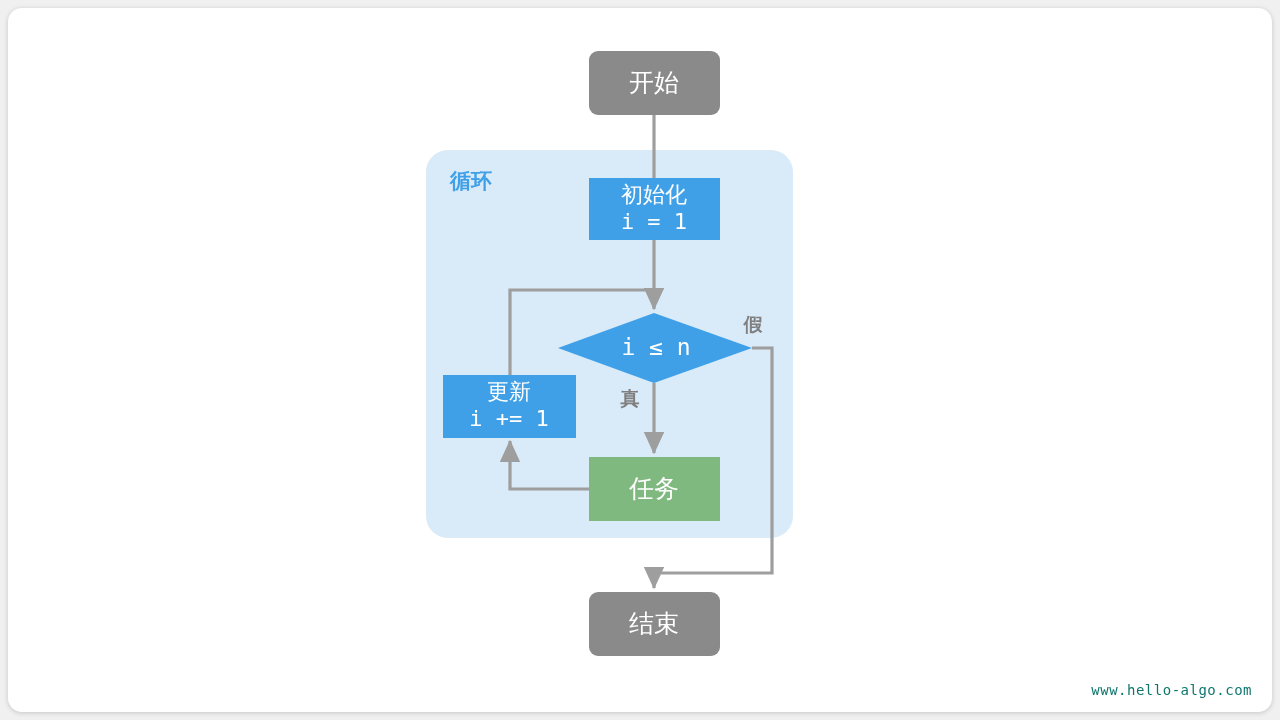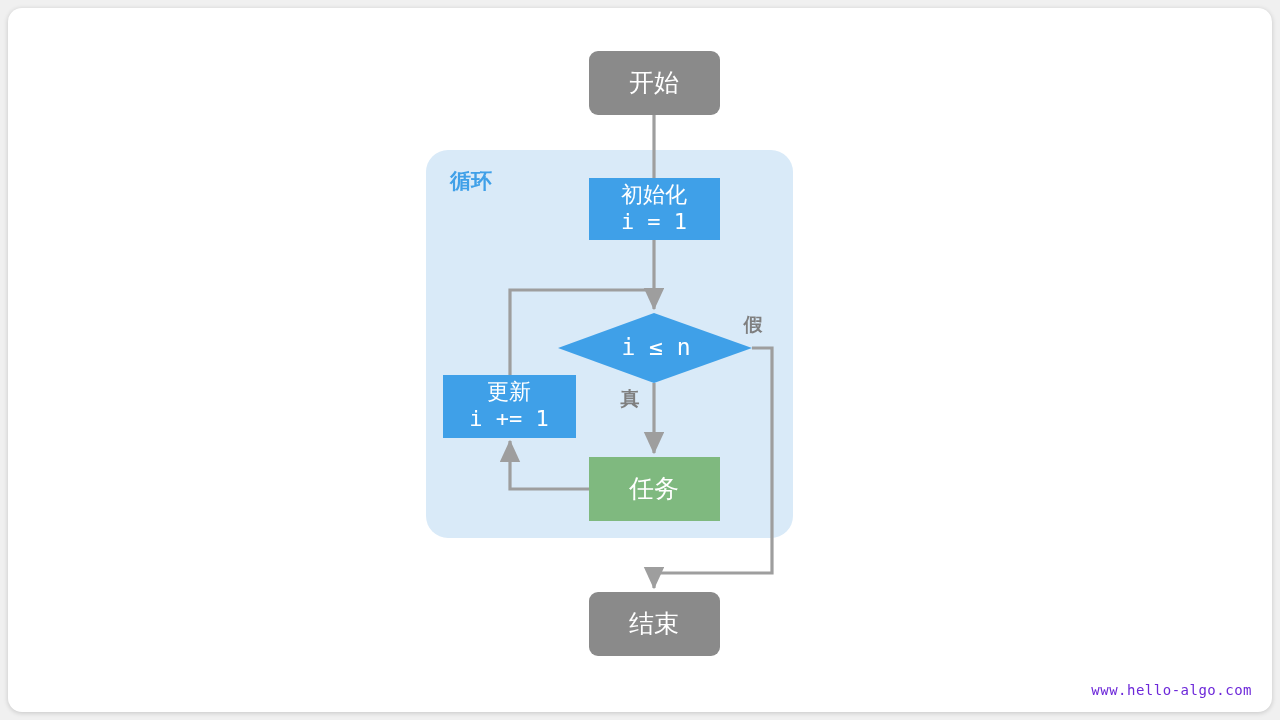--- a/index.html
+++ b/index.html
@@ -62,21 +62,21 @@
     font-weight: bold;
     font-size: 21px;
     dominant-baseline: middle;
   }
   .watermark {
     position: absolute;
     right: 28px;
     bottom: 22px;
     font-family: "DejaVu Sans Mono", monospace;
     font-size: 14px;
-    color: #6d28d9;
+    color: #0f766e;
     letter-spacing: 0.5px;
   }
 </style>
 </head>
 <body>
 
 <div id="canvas">
   <div class="page-card"></div>
 
   <svg class="flow" viewBox="0 0 1280 720">

